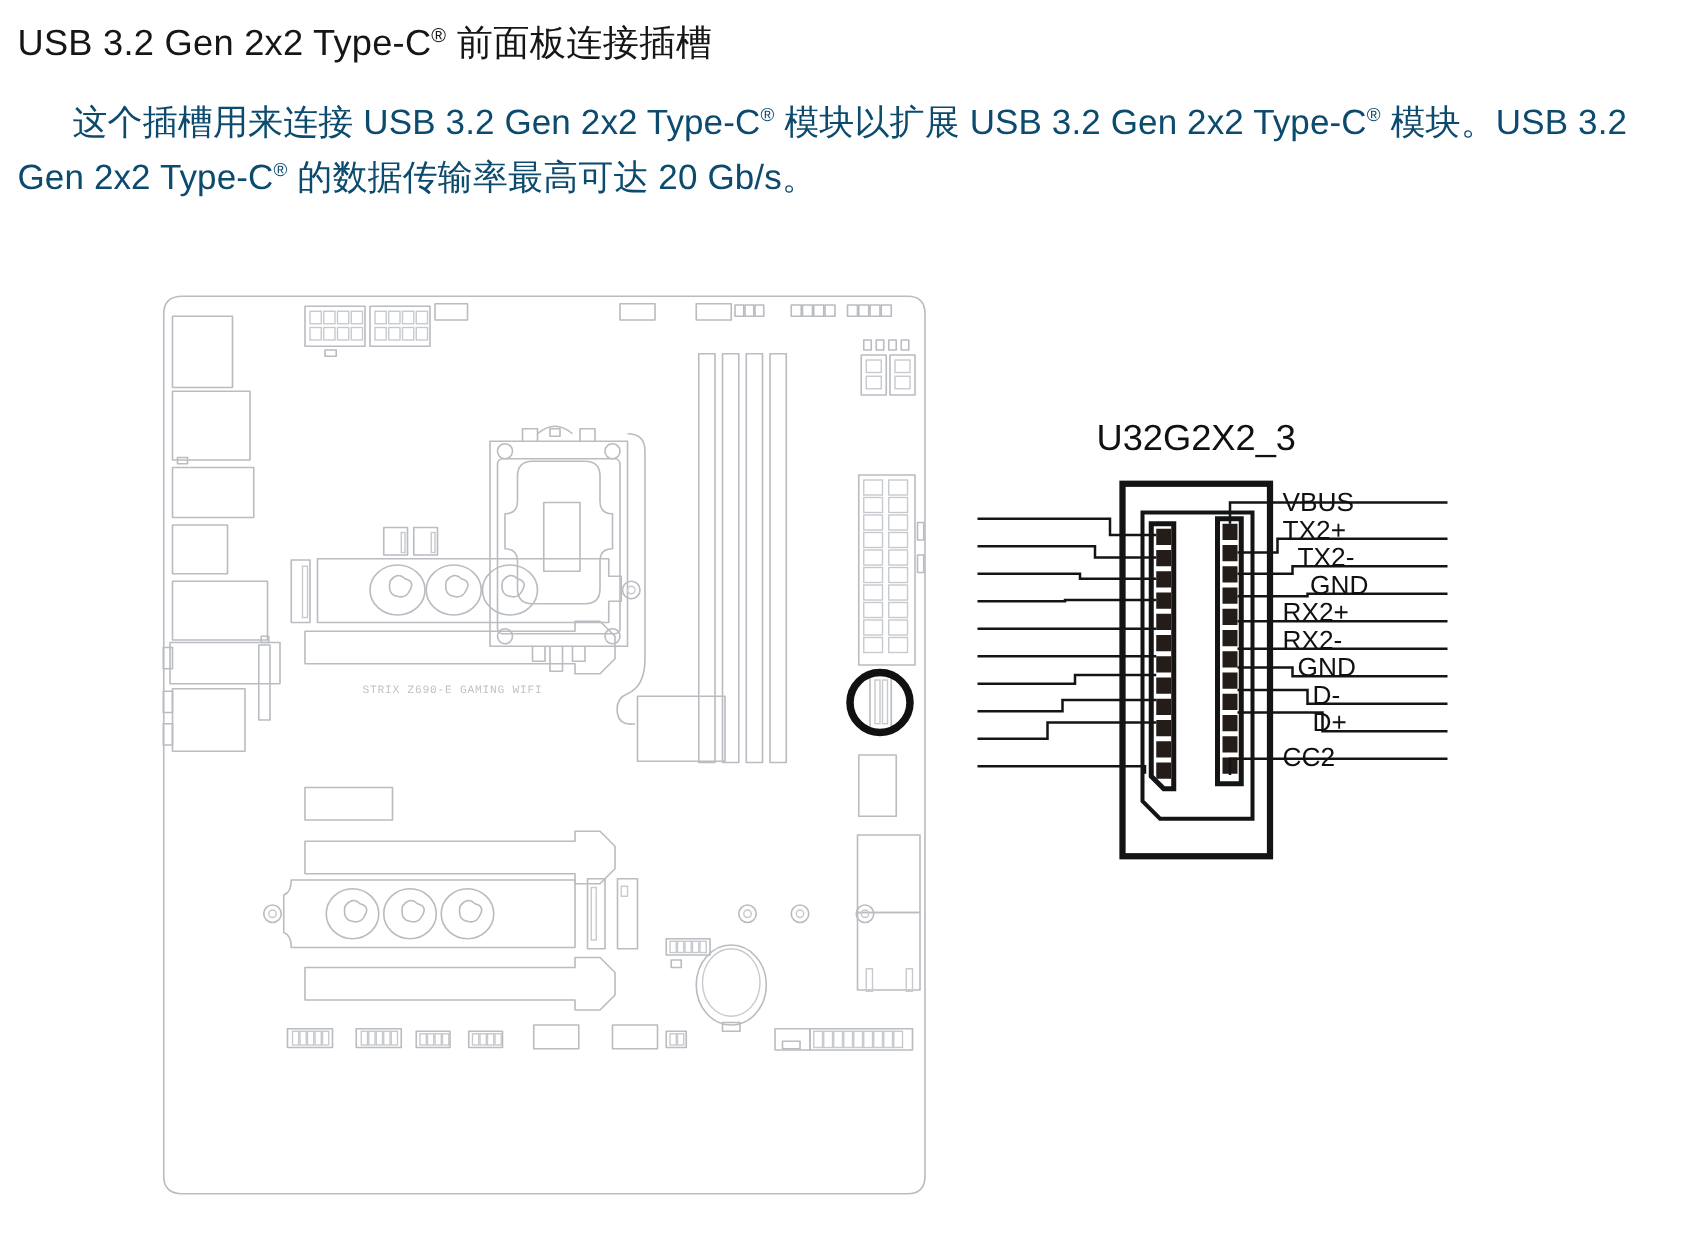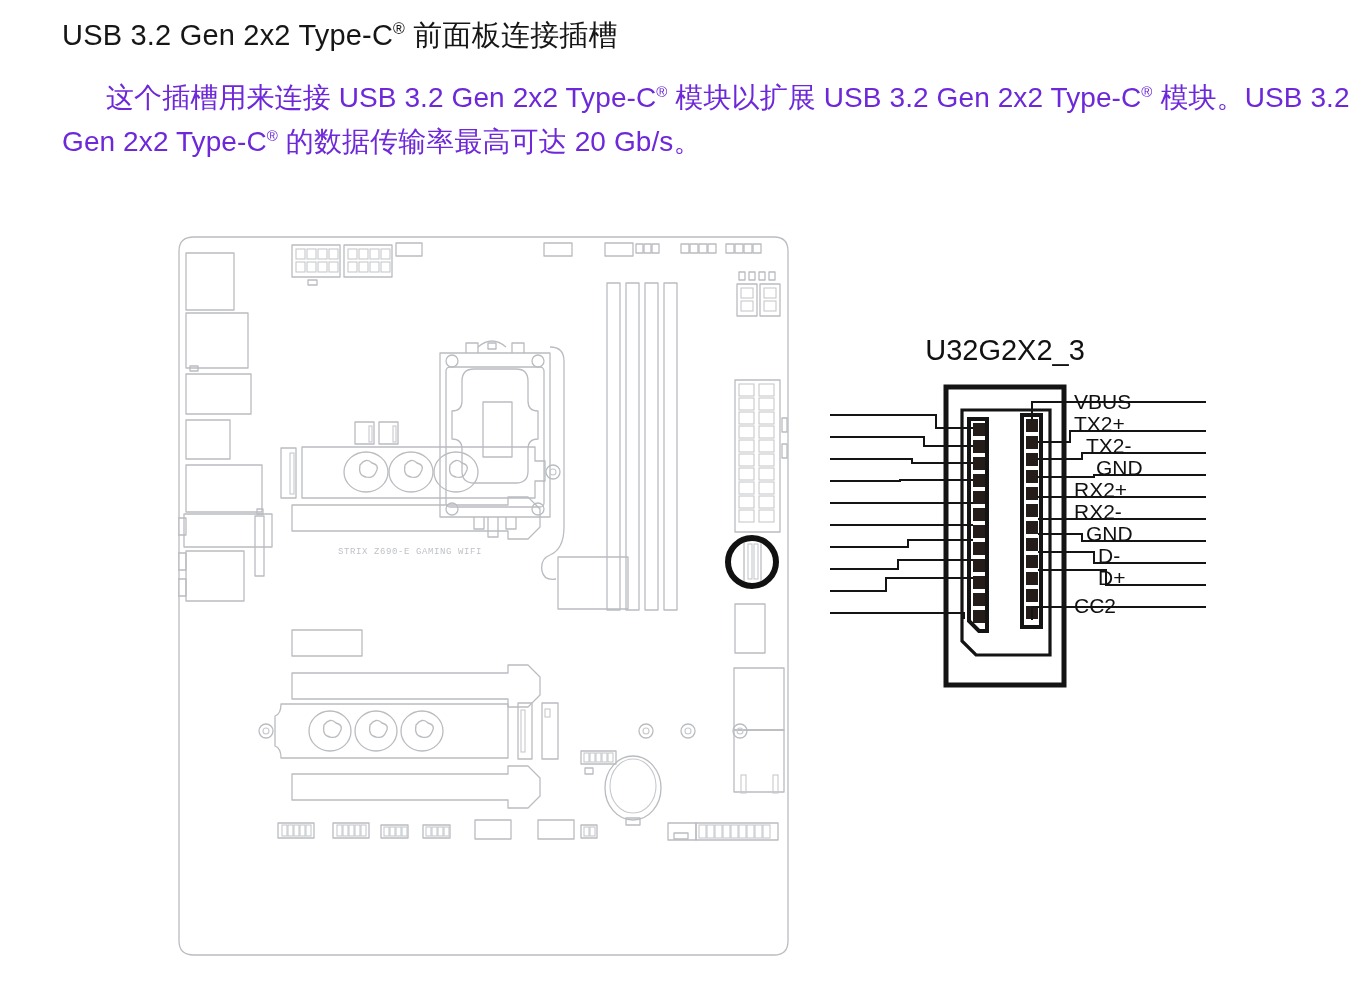--- a/index.html
+++ b/index.html
@@ -11,21 +11,20 @@
     width: 1352px;
     height: 1001px;
     position: relative;
     font-family: "Liberation Sans", sans-serif;
     color: #1a1a1a;
     overflow: hidden;
   }
   .page {
     position: absolute;
     inset: 0;
-    margin-left: 48px;
   }
   
   .heading {
     position: absolute;
     left: 14px;
     top: 16px;
     font-size: 29px;
     line-height: 38px;
     letter-spacing: 0.2px;
     white-space: nowrap;
@@ -37,21 +36,21 @@
     line-height: 0;
   }
   .body-text {
     position: absolute;
     left: 14px;
     top: 76px;
     width: 1322px;
     font-size: 28px;
     line-height: 44px;
     letter-spacing: 0.1px;
-    color: #6d28d9;
+    color: #0c4a6e;
     text-indent: 44px;
   }
   .body-text sup {
     font-size: 15px;
     vertical-align: super;
     line-height: 0;
   }
   
   .diagram-wrap {
     position: absolute;

